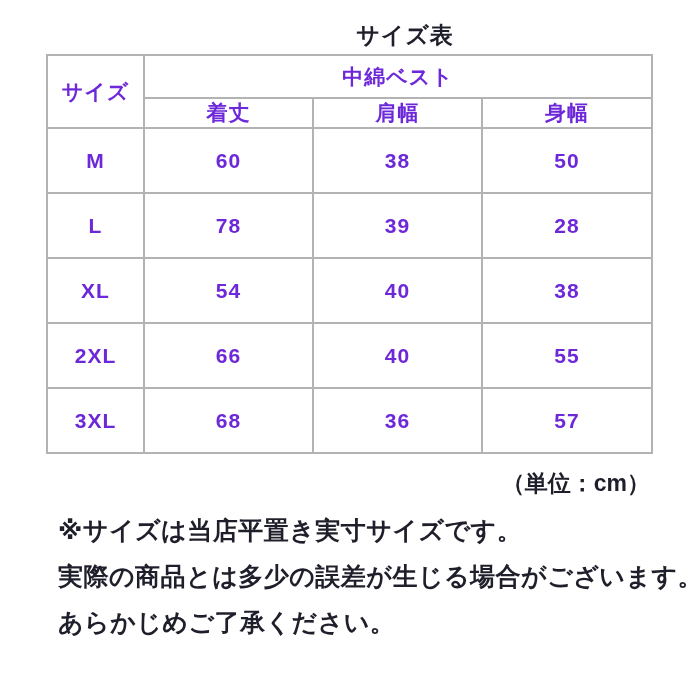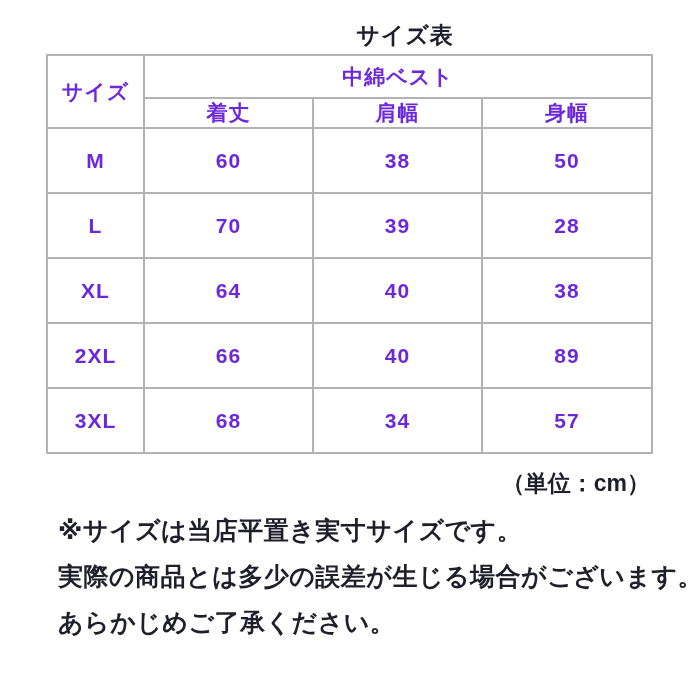--- a/index.html
+++ b/index.html
@@ -87,40 +87,40 @@
       </tr>
 
       <tr class="data-row">
         <td>M</td>
         <td>60</td>
         <td>38</td>
         <td>50</td>
       </tr>
       <tr class="data-row">
         <td>L</td>
-        <td>70</td>
+        <td>78</td>
         <td>39</td>
         <td>28</td>
       </tr>
       <tr class="data-row">
         <td>XL</td>
-        <td>64</td>
+        <td>54</td>
         <td>40</td>
         <td>38</td>
       </tr>
       <tr class="data-row">
         <td>2XL</td>
         <td>66</td>
         <td>40</td>
-        <td>89</td>
+        <td>55</td>
       </tr>
       <tr class="data-row">
         <td>3XL</td>
         <td>68</td>
-        <td>34</td>
+        <td>36</td>
         <td>57</td>
       </tr>
     </tbody>
   </table>
 
   <div class="unit-note">（単位：cm）</div>
 
   <div class="notes">
     <div class="note-line">※サイズは当店平置き実寸サイズです。</div>
     <div class="note-line">実際の商品とは多少の誤差が生じる場合がございます。</div>

